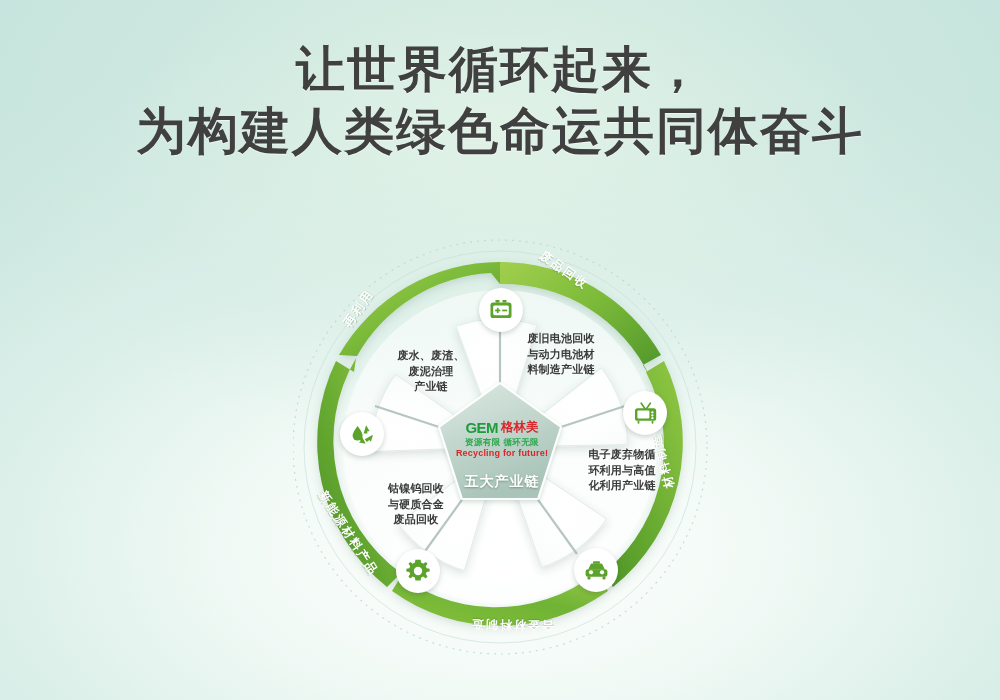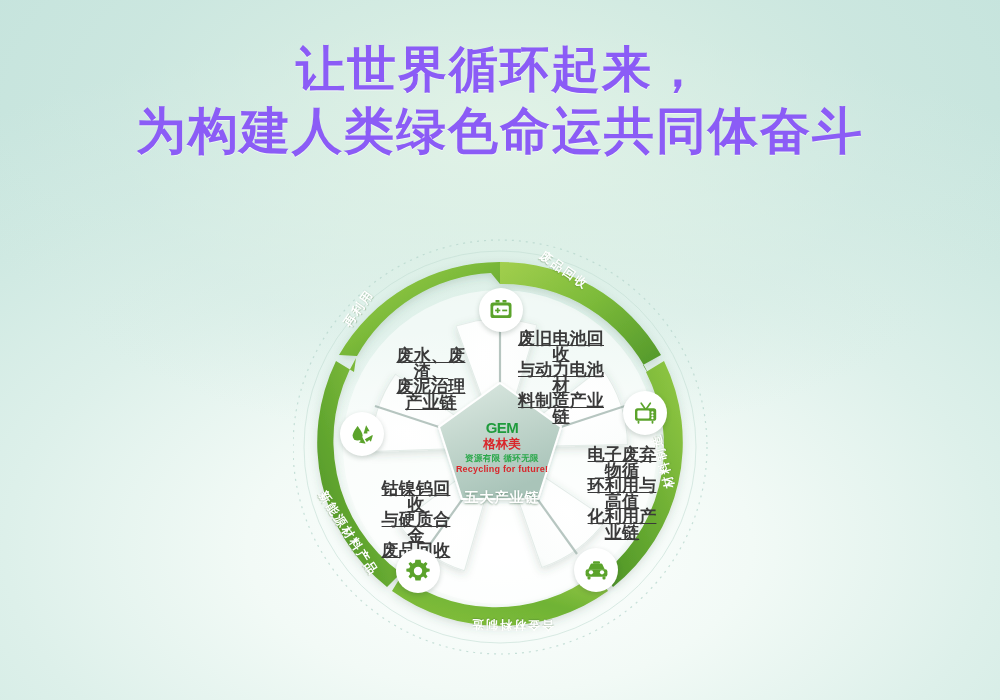--- a/index.html
+++ b/index.html
@@ -11,44 +11,43 @@
       radial-gradient(ellipse 900px 520px at 50% 78%, #ffffff 0%, #f2faf6 28%, #ddf0ea 55%, #cfe9e2 78%, #c6e4dd 100%),
       linear-gradient(170deg,#d9efe7 0%,#cfe9e1 40%,#c9e6de 100%);
   }
   .bg-tint{position:absolute;inset:0;
     background:radial-gradient(ellipse 700px 400px at 50% 18%, rgba(226,243,231,.95) 0%, rgba(214,236,228,.35) 55%, rgba(200,230,221,0) 80%);
     pointer-events:none;}
 
   
   .title{position:absolute;left:0;right:0;top:38px;text-align:center;z-index:6;}
   .title .line{
-    color:#8b5cf6;
+    color:#404040;
     font-weight:bold;
     font-size:49px;
     letter-spacing:2px;
     line-height:62px;
     white-space:nowrap;
     text-shadow:0 1px 0 rgba(255,255,255,.55);
   }
   .title .line.l2{font-size:50px;}
 
   
   .diagram{position:absolute;left:293px;top:215px;width:415px;height:460px;z-index:5;}
   .diagram svg{display:block;}
 
   .petal-label{
     position:absolute;
     color:#3a3a3a;
-    font-size:17px;
+    font-size:11px;
     line-height:15.5px;
     text-align:center;
     white-space:pre-line;
     font-weight:bold;
     letter-spacing:.2px;
-    text-decoration:underline;
   }
   .lbl-battery{left:224px;top:116px;width:88px;}
   .lbl-water  {left:95px;top:133px;width:86px;}
   .lbl-ewaste {left:289px;top:232px;width:80px;}
   .lbl-metal  {left:83px;top:266px;width:80px;}
   .lbl-car    {left:184px;top:315px;width:82px;}
 
   .icon-badge{
     position:absolute;width:44px;height:44px;border-radius:50%;
     background:#ffffff;
@@ -59,21 +58,21 @@
   .ib-battery{left:186px;top:73px;}
   .ib-tv     {left:330px;top:176px;}
   .ib-car    {left:281px;top:333px;}
   .ib-gear   {left:103px;top:334px;}
   .ib-recycle{left:47px;top:197px;}
 
   
   .center-logo{
     position:absolute;left:150px;top:205px;width:118px;text-align:center;
   }
-  .logo-row{display:flex;align-items:center;justify-content:center;gap:3px;flex-direction:column;}
+  .logo-row{display:flex;align-items:center;justify-content:center;gap:3px;}
   .logo-gem{
     font-family:"Liberation Sans",sans-serif;
     font-weight:bold;font-size:15px;color:#1f9b3c;letter-spacing:-.5px;line-height:15px;
   }
   .logo-cn{font-size:12.5px;font-weight:bold;color:#d9262b;line-height:13px;letter-spacing:0px;}
   .logo-slogan{
     margin-top:2px;font-size:8.5px;color:#2aa84a;font-weight:bold;letter-spacing:.4px;line-height:10px;
   }
   .logo-eng{
     margin-top:1px;font-size:9px;color:#d9262b;font-weight:bold;letter-spacing:.2px;line-height:11px;

